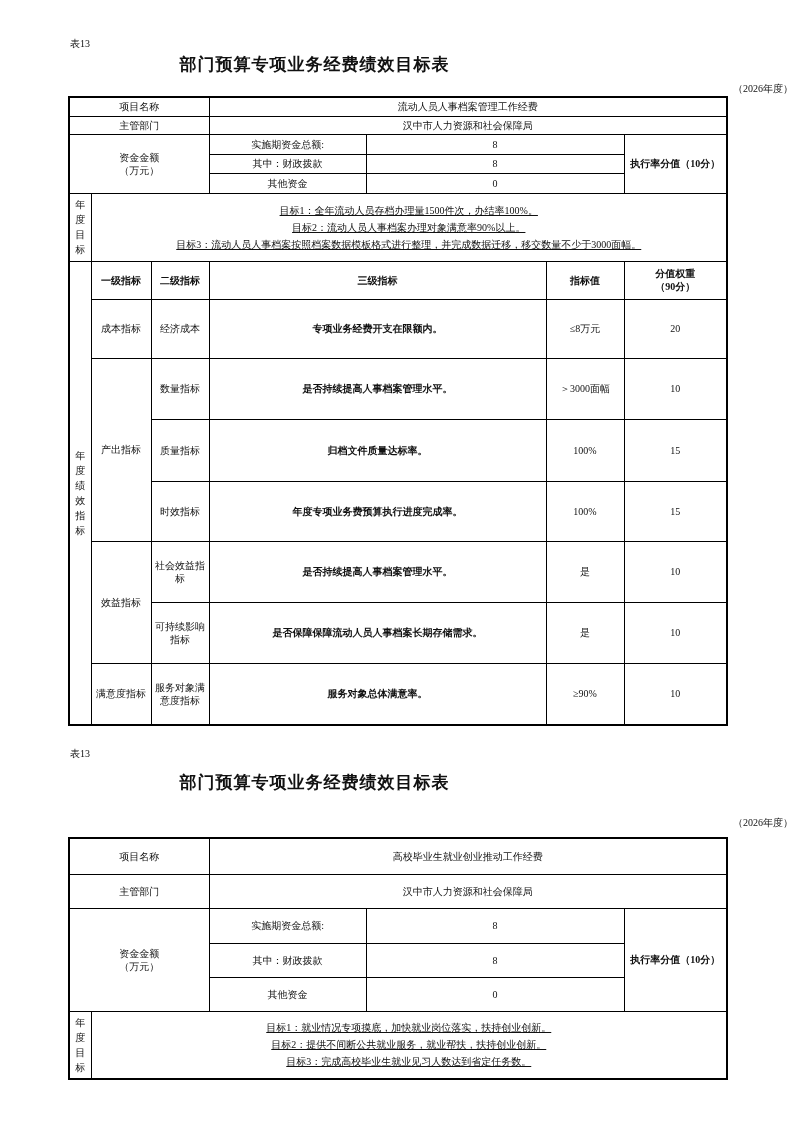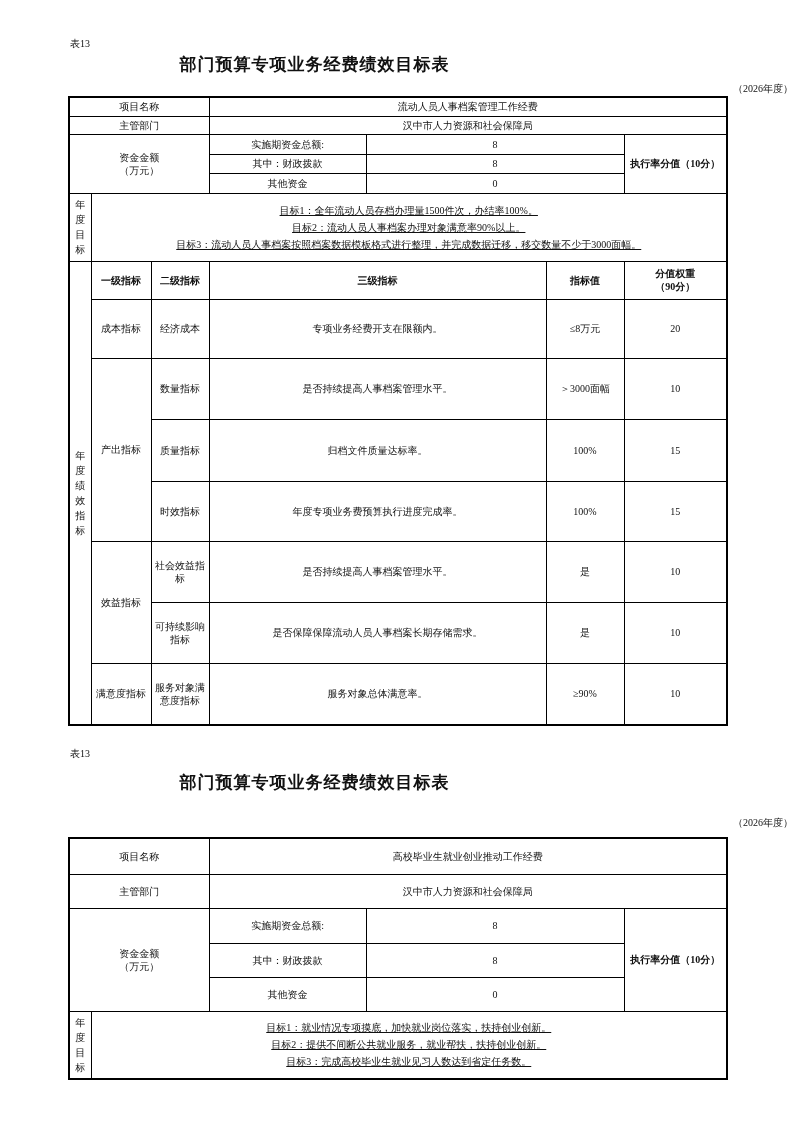--- a/index.html
+++ b/index.html
@@ -21,21 +21,21 @@
     border-collapse:collapse; table-layout:fixed;
     border:2px solid #000;
   }
   table.grid td {
     border:1px solid #000; font-size:10px; line-height:1.3;
     padding:1px 3px; text-align:center; vertical-align:middle; overflow:hidden;
   }
   td.tt { border-top-width:2px; }
   td.bold { font-weight:bold; }
   td.pre { white-space:pre-line;margin-left:40px; }
-  td.al { text-align:left; padding-left:5px; }
+  td.al { text-align:left; padding-left:5px;font-weight:bold; }
   td.ar { text-align:right; padding-right:3px; }
   td.nowrap { white-space:nowrap; padding:0 1px; }
   td.num { font-size:11px; }
   .vtext {
     width:12px; margin:0 auto; word-break:break-all;
     line-height:1.5; font-size:10px; text-align:center;
   }
   td.goals { text-align:left; padding:2px 4px 2px 6px; }
   .goal-line { line-height:17px; white-space:nowrap;text-decoration:underline; }
 </style>

